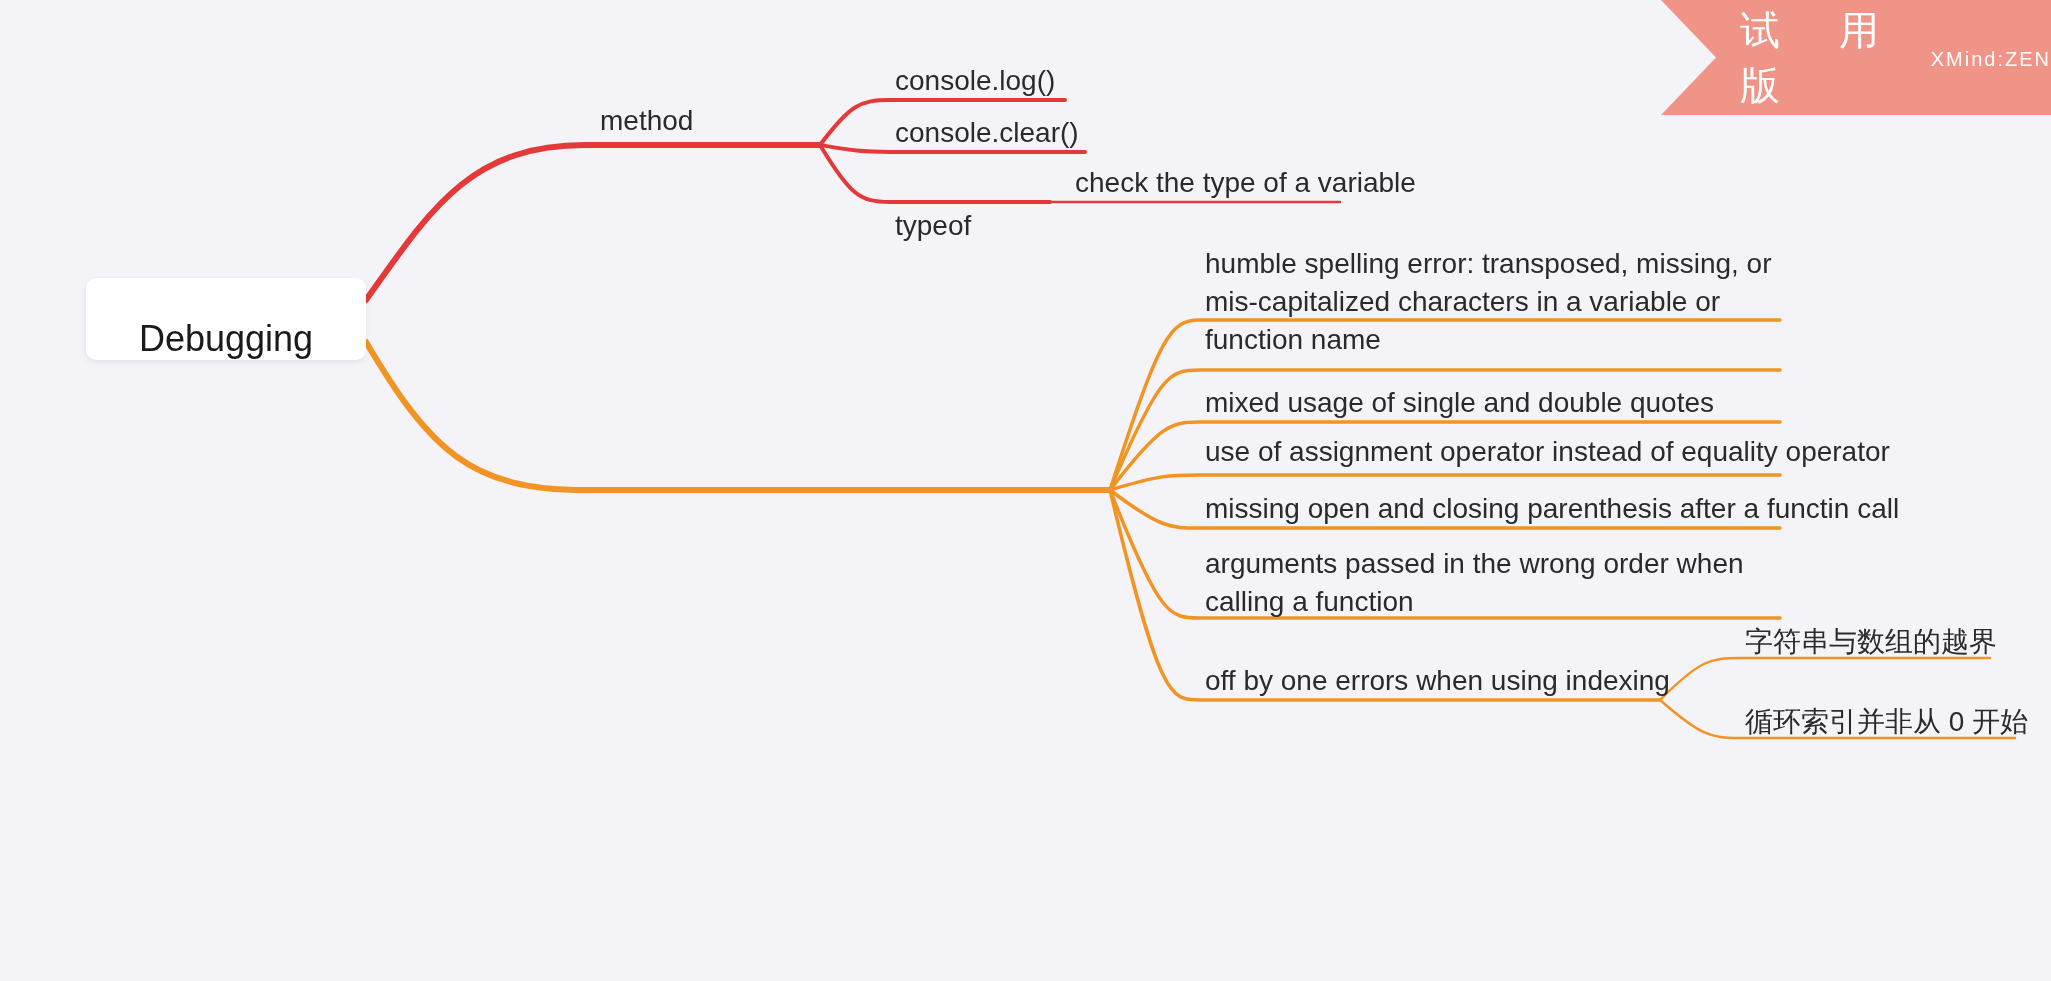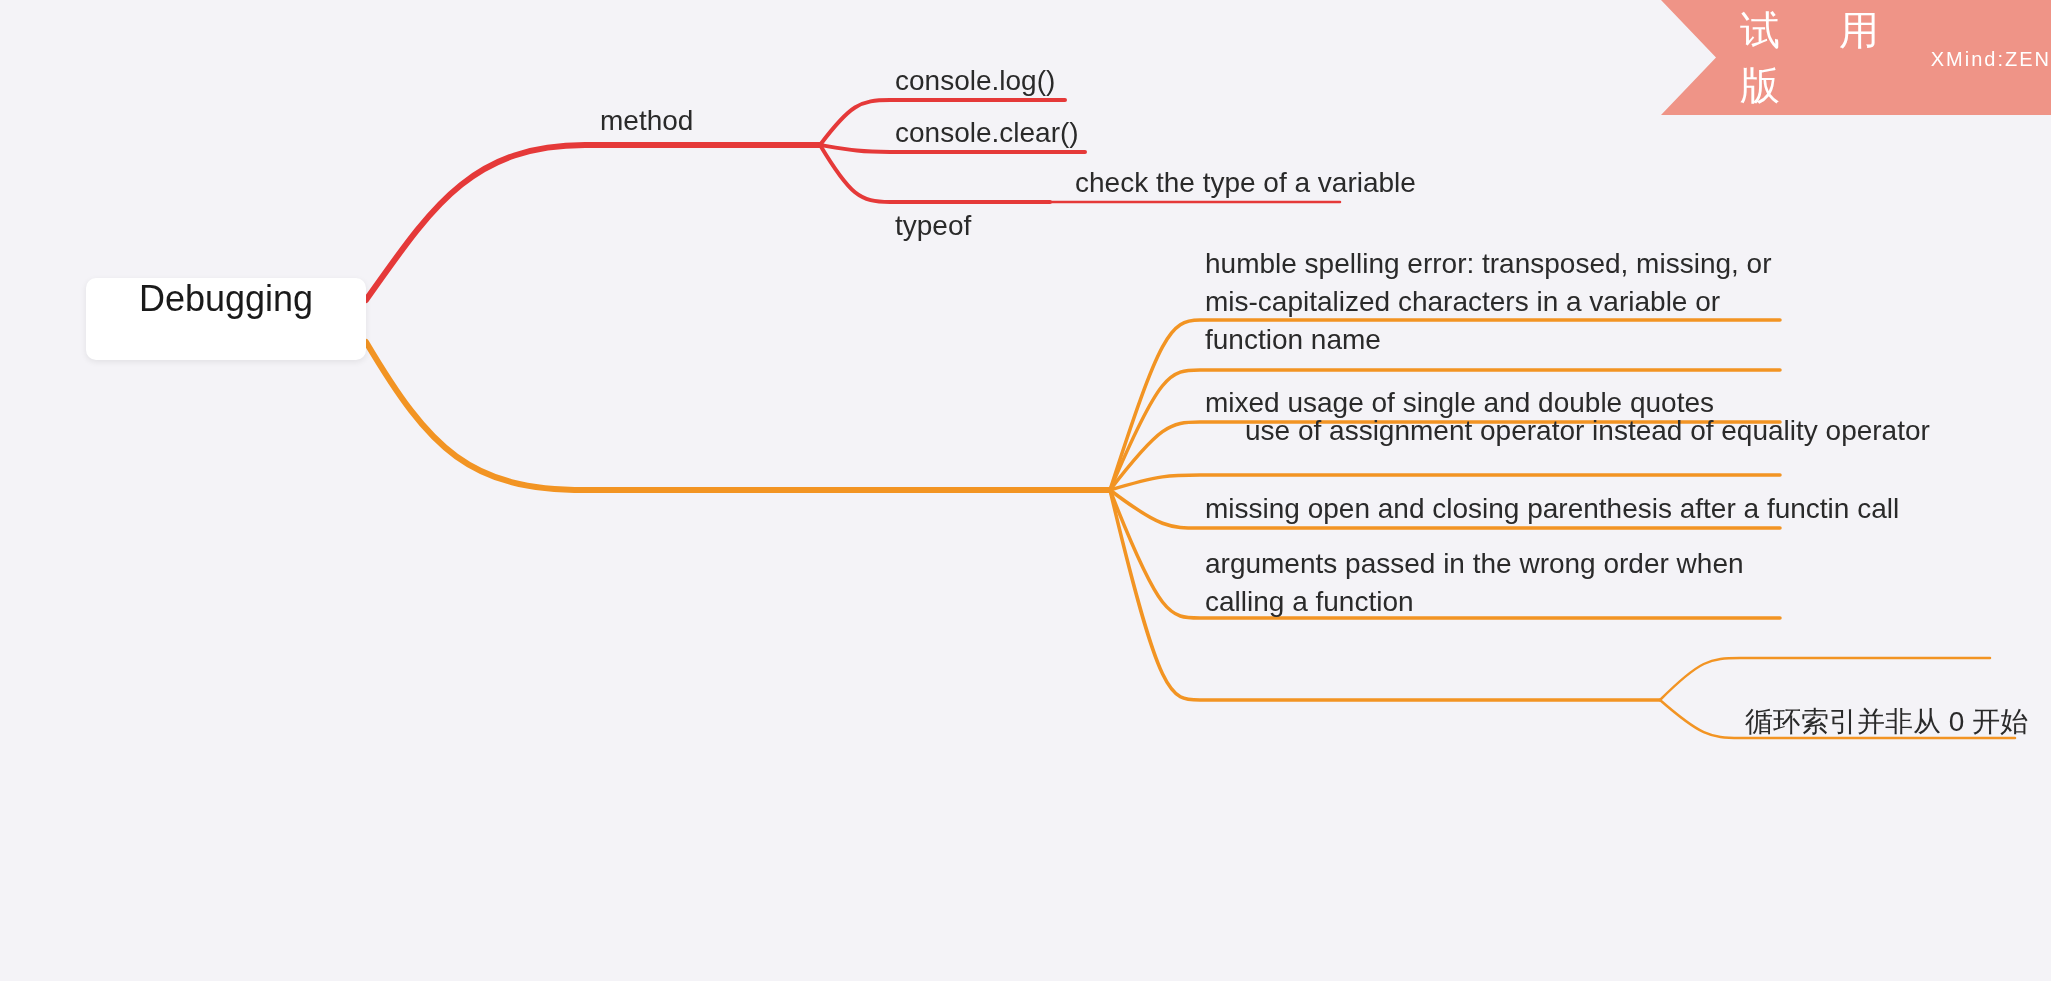--- a/index.html
+++ b/index.html
@@ -37,21 +37,21 @@
   .root {
     position: absolute;
     left: 86px;
     top: 278px;
     width: 280px;
     height: 82px;
     background: #ffffff;
     border-radius: 10px;
     box-shadow: 0 2px 6px rgba(0,0,0,0.08);
     display: flex;
-    align-items: flex-start;
+    align-items: flex-end;
     justify-content: center;
     font-size: 36px;
     color: #1a1a1a;
   }
   .watermark {
     position: absolute;
     right: 0;
     top: 0;
     width: 390px;
     height: 115px;
@@ -136,28 +136,34 @@
     <span>check the type of a variable</span>
   </div>
 
 
   <div class="node wrap" style="left:1205px; top:245px; width:580px;">
     <span>humble spelling error: transposed, missing, or mis-capitalized characters in a variable or function name</span>
   </div>
   <div class="node" style="left:1205px; top:387px;">
     <span>mixed usage of single and double quotes</span>
   </div>
-  <div class="node" style="left:1205px; top:415px;margin-left:40px;">
+  <div class="node" style="left:1205px; top:436px;">
     <span>use of assignment operator instead of equality operator</span>
   </div>
   <div class="node" style="left:1205px; top:493px;">
     <span>missing open and closing parenthesis after a functin call</span>
   </div>
   <div class="node wrap" style="left:1205px; top:545px; width:580px;">
     <span>arguments passed in the wrong order when calling a function</span>
+  </div>
+  <div class="node" style="left:1205px; top:665px;">
+    <span>off by one errors when using indexing</span>
+  </div>
+  <div class="node" style="left:1745px; top:623px;">
+    <span>字符串与数组的越界</span>
   </div>
   <div class="node" style="left:1745px; top:703px;">
     <span>循环索引并非从 0 开始</span>
   </div>
 
   <div class="watermark">
     <div class="big">试 用 版</div>
     <div class="small">XMind:ZEN</div>
   </div>
 

